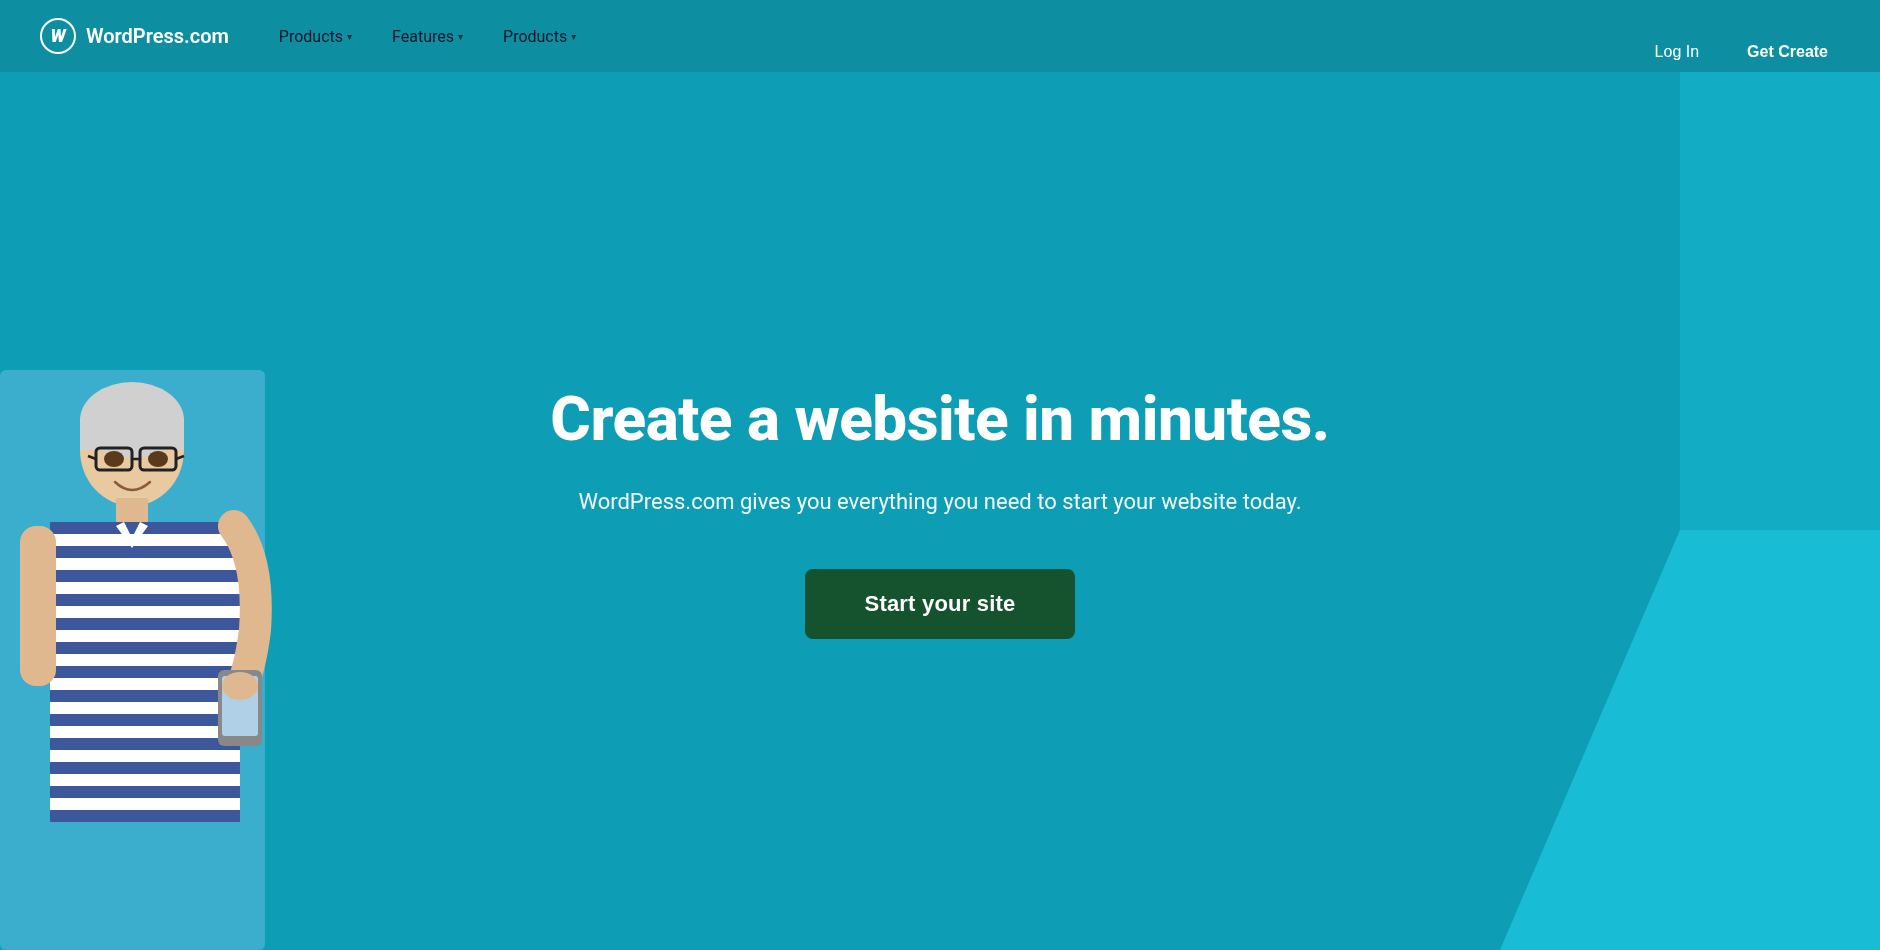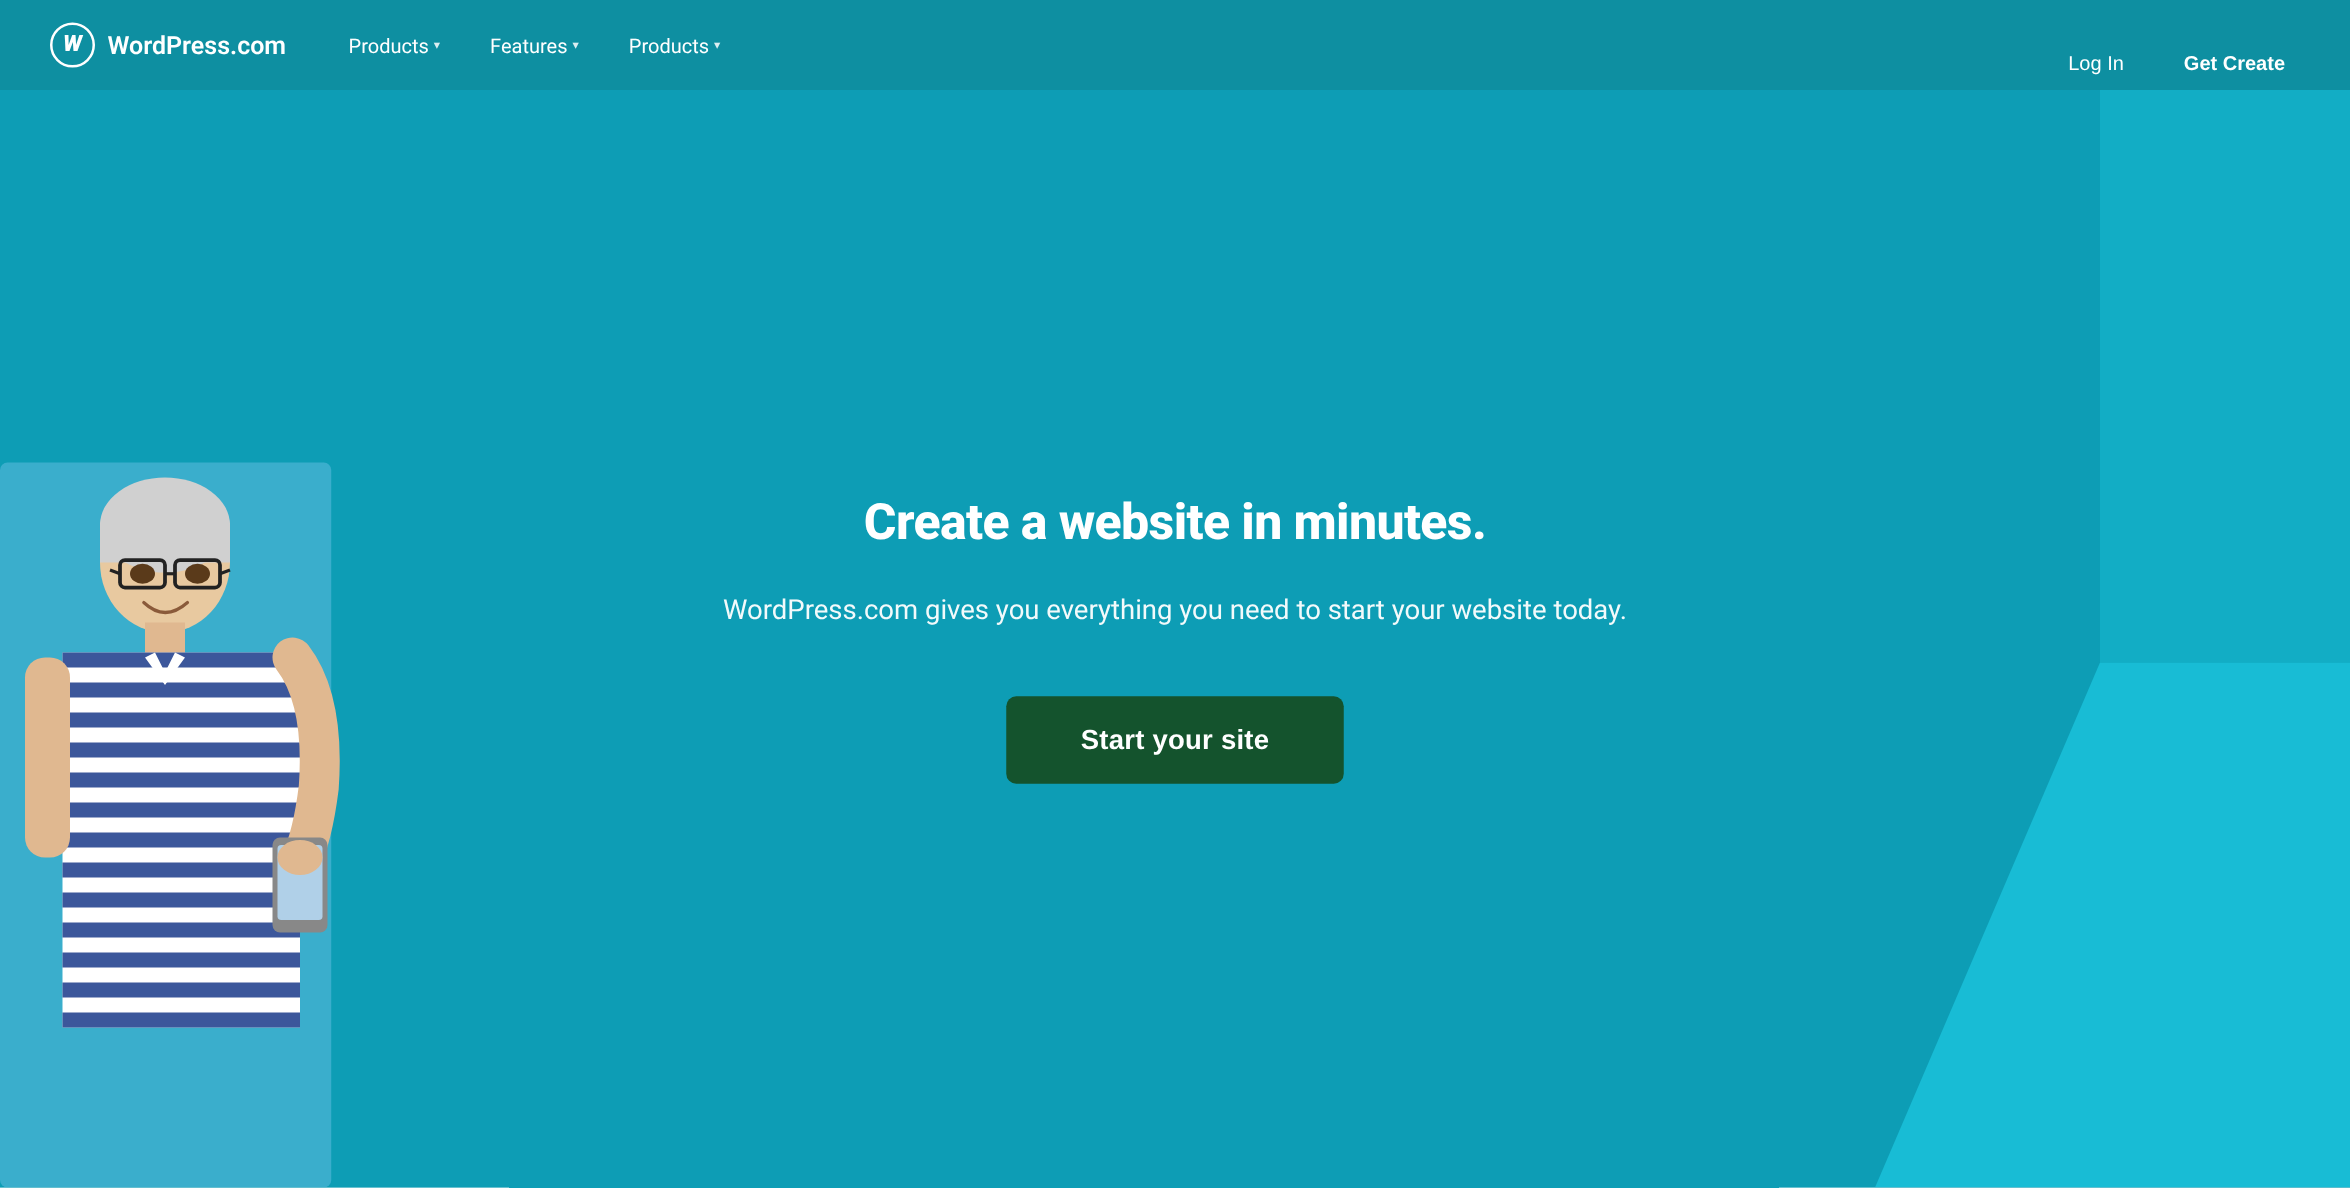--- a/index.html
+++ b/index.html
@@ -61,21 +61,21 @@
     }
 
     .navbar-nav {
       display: flex;
       align-items: center;
       gap: 0;
       flex: 1;
     }
 
     .nav-item {
-      color: #ffffff;
+      color: #0f172a;
       font-size: 16px;
       font-weight: 400;
       padding: 0 20px;
       height: 72px;
       display: flex;
       align-items: center;
       cursor: pointer;
       white-space: nowrap;
       gap: 4px;
     }
@@ -139,21 +139,21 @@
     
     .hero-content {
       text-align: center;
       max-width: 900px;
       padding: 0 40px;
       position: relative;
       z-index: 10;
     }
 
     .hero-title {
-      font-size: 40px;
+      font-size: 62px;
       font-weight: 800;
       color: #fff;
       line-height: 1.15;
       margin-bottom: 30px;
       letter-spacing: -0.5px;
     }
 
     .hero-subtitle {
       font-size: 22px;
       font-weight: 400;

